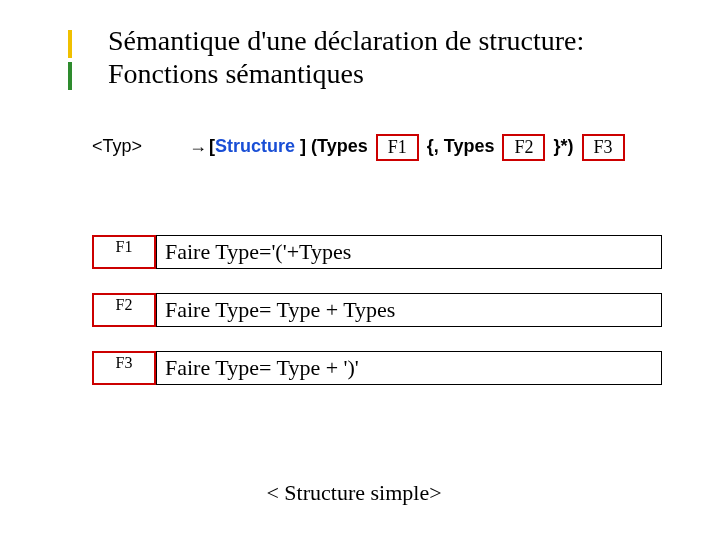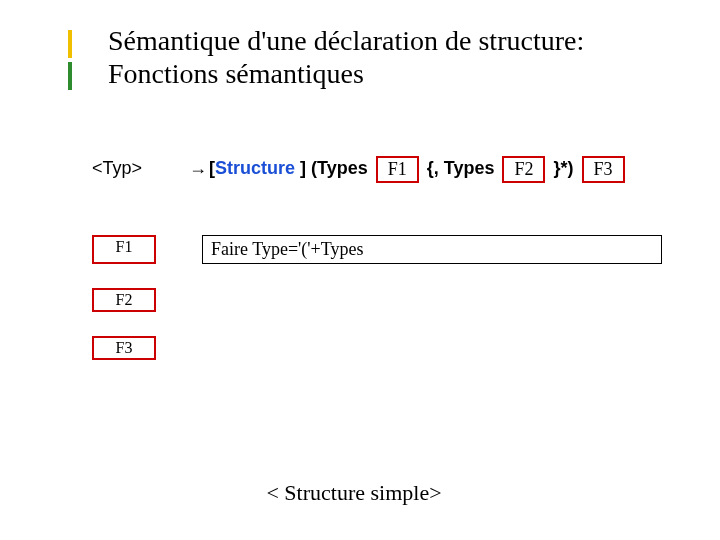--- a/index.html
+++ b/index.html
@@ -3,31 +3,31 @@
 <meta charset="utf-8">
 <style>
   html,body{margin:0;padding:0}
   body{width:720px;height:540px;background:#fff;font-family:"Times New Roman",Times,serif;color:#000;position:relative}
   .slide{position:absolute;left:108px;top:24px;width:600px}
   .accent{position:absolute;left:68px;top:30px;width:18px;height:60px}
   .acc-bar{width:4px;height:28px;display:block;margin-bottom:4px}
   .acc-yellow{background:#f0c000}
   .acc-green{background:#2e8b2e}
   .title{font-size:28px;line-height:1.18}
-  .rule{position:absolute;left:92px;top:156px;font-size:18px;white-space:nowrap}
+  .rule{position:absolute;left:92px;top:134px;font-size:18px;white-space:nowrap}
   .rule .lhs{font-family:Arial,Helvetica,sans-serif}
   .rule .arrow{font-family:Arial,Helvetica,sans-serif;font-weight:bold;margin:0 2px}
   .rule .kw{font-family:Arial,Helvetica,sans-serif;font-weight:bold;color:#1a4fd6}
   .rule .rhs{font-family:Arial,Helvetica,sans-serif;font-weight:bold}
   .fbox{display:inline-block;border:2px solid #c00;background:#fff;padding:1px 10px;
         font-family:"Times New Roman",serif;font-weight:normal;margin:0 3px;vertical-align:middle}
   .table{position:absolute;left:92px;top:235px;width:570px}
   .row{display:flex;align-items:stretch;margin-bottom:24px}
   .row .fbox{width:40px;text-align:center;flex:0 0 auto;margin:0}
-  .cell{margin-left:46px;border:1.5px solid #000;flex:1;padding:3px 8px;font-size:18px}
+  .cell{border:1.5px solid #000;flex:1;padding:3px 8px;font-size:22px}
   .footer{position:absolute;left:0;width:708px;top:480px;text-align:center;font-size:22px}
 </style>
 </head>
 <body>
 
 <div class="accent">
   <span class="acc-bar acc-yellow"></span>
   <span class="acc-bar acc-green"></span>
 </div>
 
@@ -41,19 +41,21 @@
   <span class="arrow">→</span><span class="rhs">[</span><span class="kw">Structure</span><span class="rhs"> ]  (Types </span><span class="fbox">F1</span><span class="rhs"> {, Types </span><span class="fbox">F2</span><span class="rhs"> }*) </span><span class="fbox">F3</span>
 </div>
 
 <div class="table">
   <div class="row">
     <span class="fbox">F1</span>
     <div class="cell">Faire Type='('+Types</div>
   </div>
   <div class="row">
     <span class="fbox">F2</span>
+    <div class="cell">Faire Type= Type + Types</div>
   </div>
   <div class="row">
     <span class="fbox">F3</span>
+    <div class="cell">Faire Type= Type + ')'</div>
   </div>
 </div>
 
 <div class="footer">&lt; Structure simple&gt;</div>
 
 </body></html>

